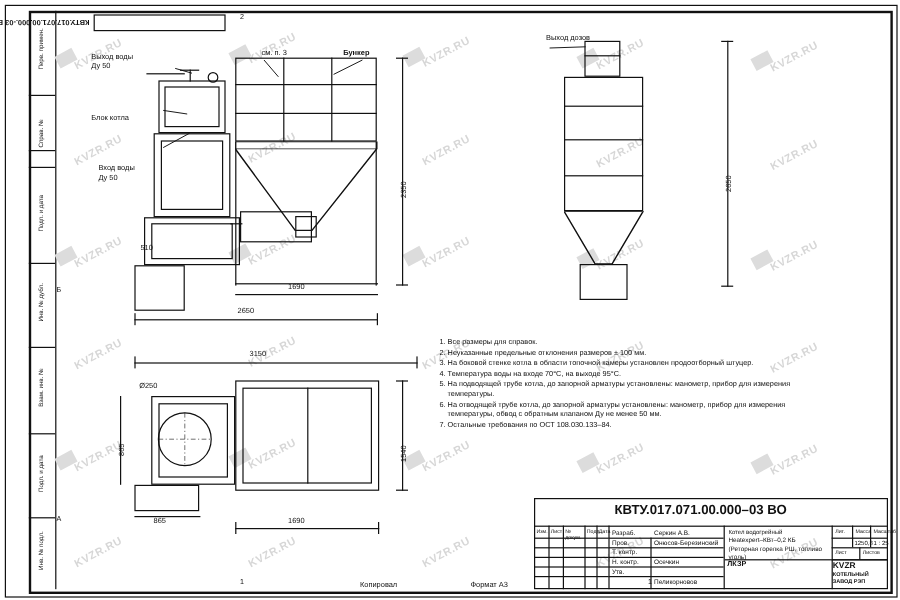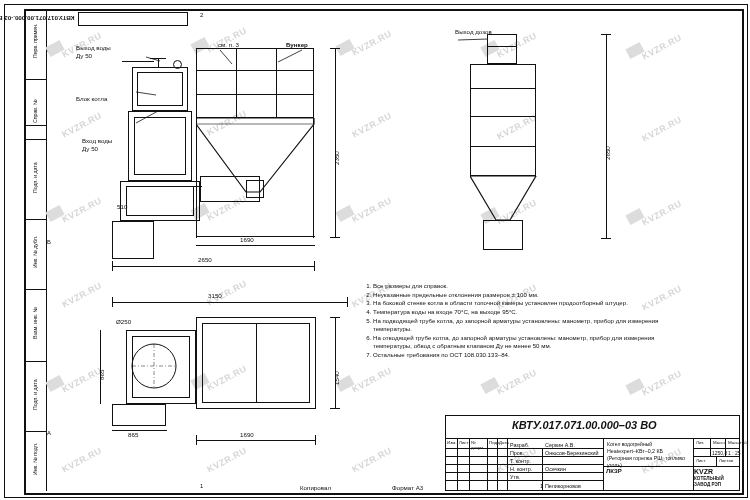--- a/index.html
+++ b/index.html
@@ -21,21 +21,21 @@
   .dimv{position:absolute;font-size:6.2px;color:#111;white-space:nowrap;transform:rotate(-90deg);transform-origin:left top;}
   .box{position:absolute;border:1px solid #111;box-sizing:border-box;}
   .box2{position:absolute;border:1.4px solid #111;box-sizing:border-box;}
   .notes{position:absolute;font-size:6.1px;color:#111;line-height:1.42;}
   .notes li{margin:0;padding:0;}
   .notes ol{margin:0;padding-left:11px;}
   
   .tb{position:absolute;border:1.4px solid #111;box-sizing:border-box;}
   .tbc{position:absolute;box-sizing:border-box;font-size:5.4px;color:#111;padding:1px 2px;}
   .tbline{position:absolute;background:#111;}
-  .code{font-size:11px;font-weight:bold;font-style:italic;color:#111;text-align:center;}
+  .code{font-size:11px;font-weight:bold;color:#111;text-align:center;}
   .cornerNum{position:absolute;font-size:6px;color:#111;}
   .hatch{position:absolute;background:repeating-linear-gradient(45deg,#111 0 1px,transparent 1px 4px);}
 </style>
 </head>
 <body>
 
 <div id="sheet">
 
   <div class="frame-outer"></div>
   <div class="frame-inner"></div>

